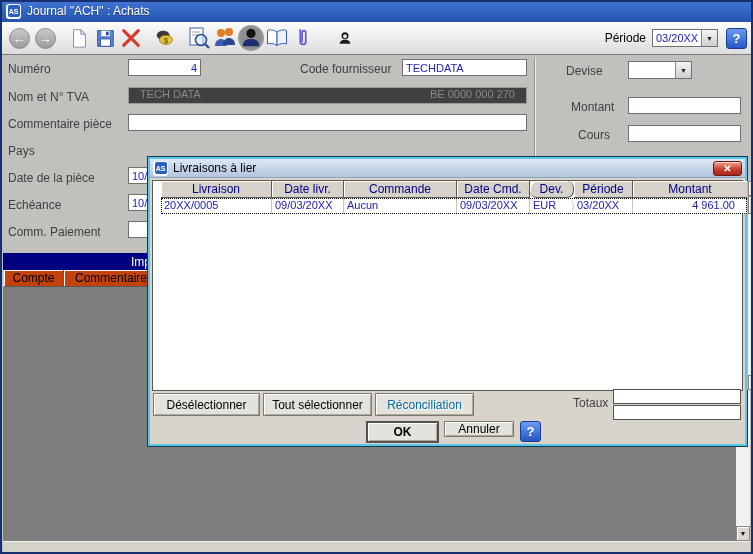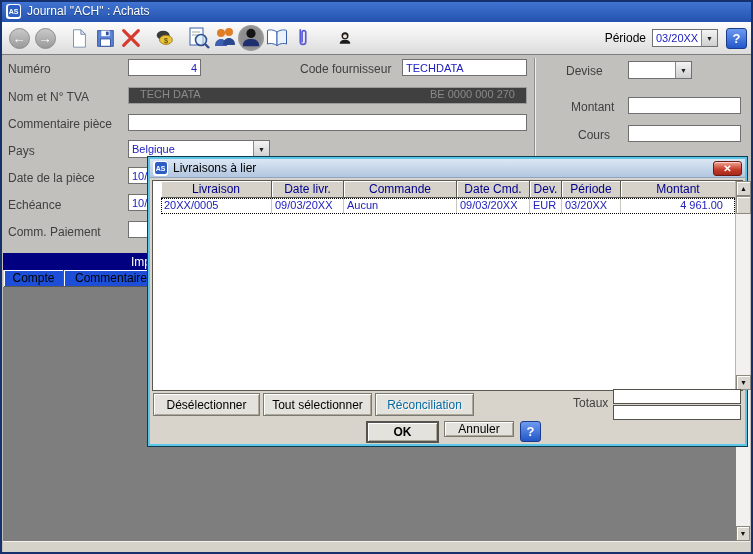--- a/index.html
+++ b/index.html
@@ -41,21 +41,21 @@
   .flabel{font-size:12px;color:#404040;white-space:nowrap;}
   .finput{background:#fff;border:1px solid #707070;font-size:11px;color:#2020BE;padding:0 3px;height:17px;}
   .fakeinput{background:#404040;border:1px solid #9A9A9A;height:17px;font-size:11px;color:#8A8A8A;
     display:flex;align-items:flex-start;padding:0 11px;}
   .groove{width:2px;border-left:1px solid #8F8F8F;border-right:1px solid #EFEFEF;}
 
   
   .navybar{left:3px;top:253px;width:747px;height:17px;background:#000080;color:#fff;font-size:12px;overflow:hidden;}
   .navybar span{position:absolute;left:128px;top:2px;white-space:nowrap;}
   .theadrow{left:3px;top:270px;width:747px;height:17px;background:#D6D2CA;display:flex;}
-  .thcell{height:17px;background:#1d4ed8;border-right:1px solid #5A5852;border-bottom:1px solid #5A5852;
+  .thcell{height:17px;background:#c2410c;border-right:1px solid #5A5852;border-bottom:1px solid #5A5852;
     box-shadow:inset 1px 1px 0 #fff;display:flex;align-items:center;justify-content:center;font-size:12px;color:#000;}
   .gridarea{left:3px;top:287px;width:747px;height:254px;background:#7E7E7E;}
   .statusbar{left:3px;top:541px;width:747px;height:11px;background:#D5D2CA;border-top:1px solid #F2F1EE;}
 
   
   .vscroll{width:14px;background:#F2F1EF;}
   .sbtn{width:14px;height:15px;background:#D9D6CF;border:1px solid #8A887F;
     box-shadow:inset 1px 1px 0 #fff;display:flex;align-items:center;justify-content:center;font-size:7px;color:#111;line-height:1;}
   .sthumb{width:14px;height:18px;background:#D9D6CF;border:1px solid #8A887F;box-shadow:inset 1px 1px 0 #fff;}
 
@@ -67,21 +67,21 @@
   .dlgtitle .dtext{flex:1;font-size:12px;color:#000;}
   .dlist{left:2px;top:21px;width:591px;height:211px;background:#fff;border:1px solid #5A5852;display:flex;}
   .dcols{flex:1;display:flex;flex-direction:column;margin-left:8px;}
   .dheader{display:flex;height:17px;}
   .dhcell{background:#D6D2CA;border-right:1px solid #5A5852;border-bottom:1px solid #5A5852;
     box-shadow:inset 1px 1px 0 #fff;display:flex;align-items:center;justify-content:center;
     font-size:12px;color:#00008B;height:17px;}
   .drow{display:flex;height:16px;outline:1px dotted #000;outline-offset:-1px;background:#fff;}
   .dcell{font-size:11px;color:#2020BE;border-right:1px solid #C9C7C1;padding:1px 3px 0 3px;
     white-space:nowrap;overflow:hidden;height:16px;}
-  .c0{width:111px;}.c1{width:72px;}.c2{width:113px;}.c3{width:73px;}.c4{width:32px;}.c5{width:59px;}
+  .c0{width:111px;}.c1{width:72px;}.c2{width:113px;}.c3{width:73px;}.c4{width:44px;border-radius:7px;}.c5{width:59px;}
   .c6{width:114px;border-right:none;}
   .dcell.c6{text-align:right;padding-right:12px;}
   .dlscroll{width:15px;background:#F2F1EF;display:flex;flex-direction:column;border-left:1px solid #B8B6B0;}
   .dlscroll .spacer{flex:1;}
 
   .cbtn97{background:#E4E2DD;border:1px solid #7B7971;box-shadow:inset 1px 1px 0 #fff,inset -1px -1px 0 #ACA899;
     font-size:12px;color:#000;display:flex;align-items:center;justify-content:center;}
   .cbtn97.disabled{color:#0369a1;text-shadow:1px 1px 0 #fff;}
   .cbtn97.default{border:2px solid #55534D;font-weight:bold;}
   .totinput{background:#fff;border:1px solid #55534D;height:15px;width:128px;font-size:11px;color:#2020BE;padding:0 2px;}
@@ -198,24 +198,20 @@
   <div class="abs fakeinput" style="left:128px;top:87px;width:399px">
     <span>TECH DATA</span>
     <span style="flex:1"></span>
     <span>BE 0000 000 270</span>
   </div>
 
   <span class="abs flabel" style="left:8px;top:117px">Commentaire pièce</span>
   <input class="abs finput" style="left: 128px; top: 114px; width: 399px;" value="">
 
   <span class="abs flabel" style="left:8px;top:144px">Pays</span>
-  <span class="abs combo" style="left:128px;top:140px;width:142px">
-    <span class="cval">Belgique</span>
-    <span class="cbtn">▼</span>
-  </span>
 
   <span class="abs flabel" style="left:8px;top:171px">Date de la pièce</span>
   <input class="abs finput" style="left: 128px; top: 167px; width: 88px;" value="10/">
 
   <span class="abs flabel" style="left:8px;top:198px">Echéance</span>
   <input class="abs finput" style="left: 128px; top: 194px; width: 88px;" value="10/">
 
   <span class="abs flabel" style="left:8px;top:225px">Comm. Paiement</span>
   <input class="abs finput" style="left: 128px; top: 221px; width: 88px;" value="">
 

